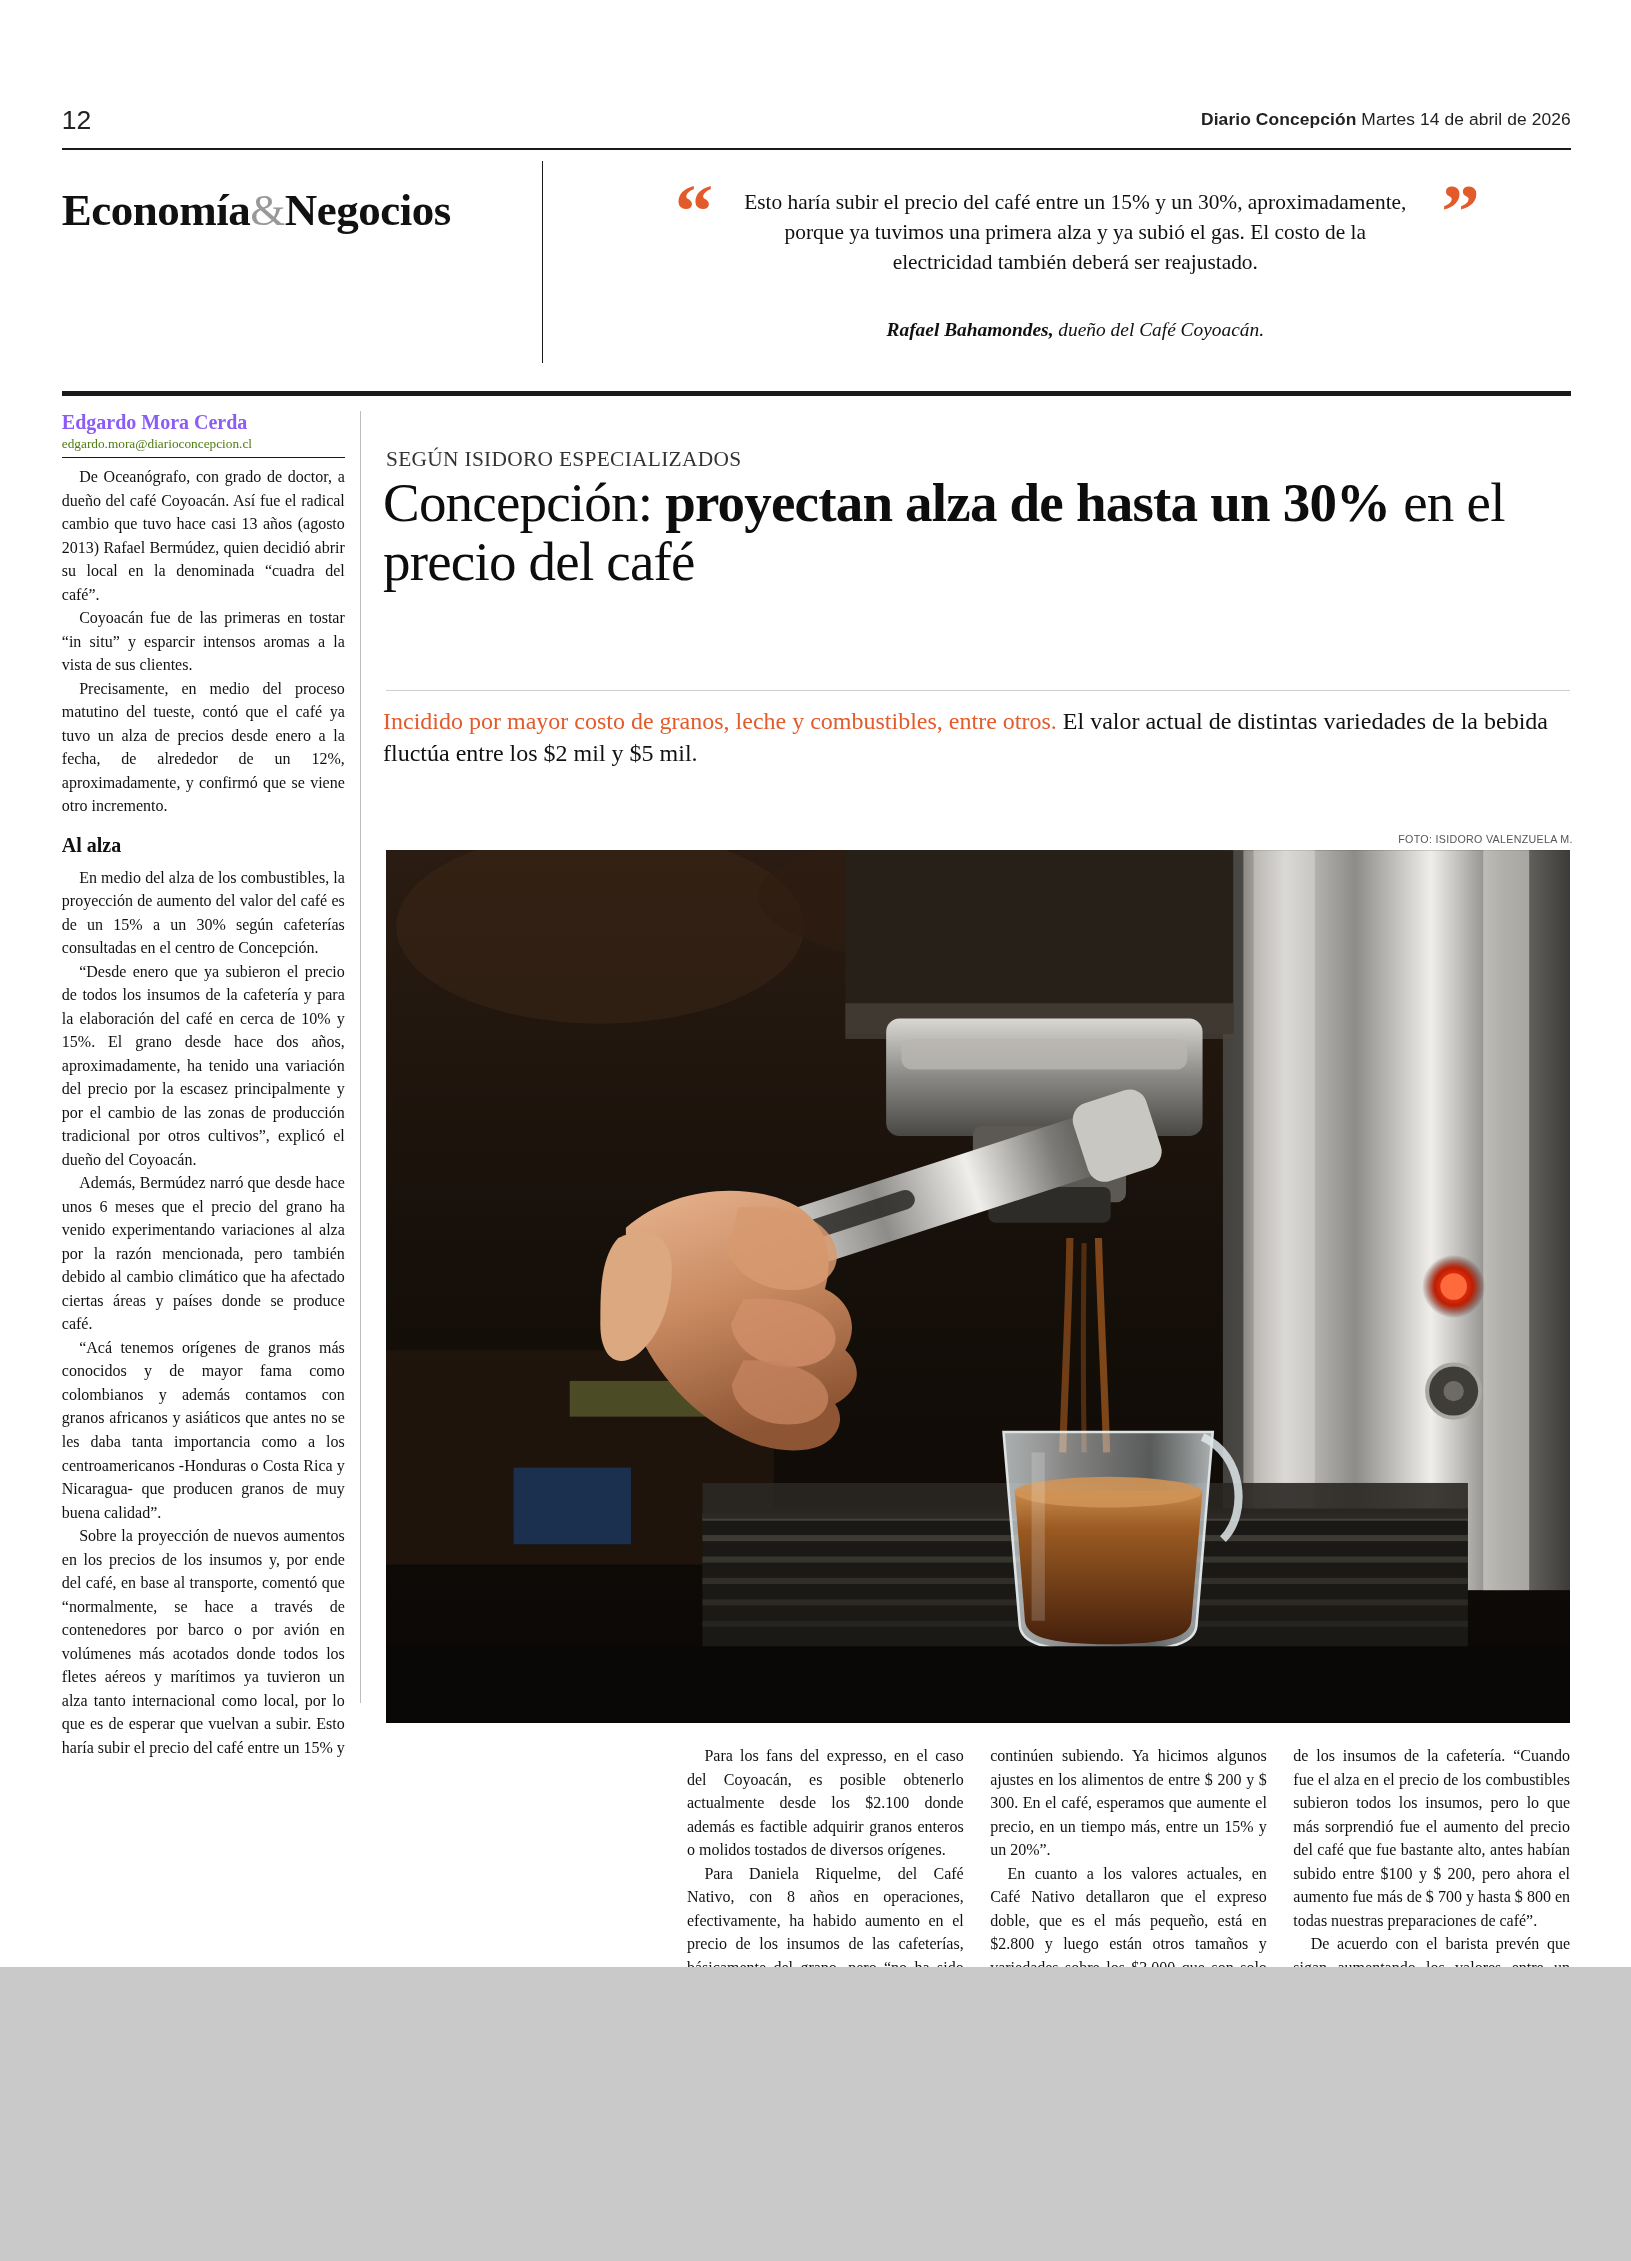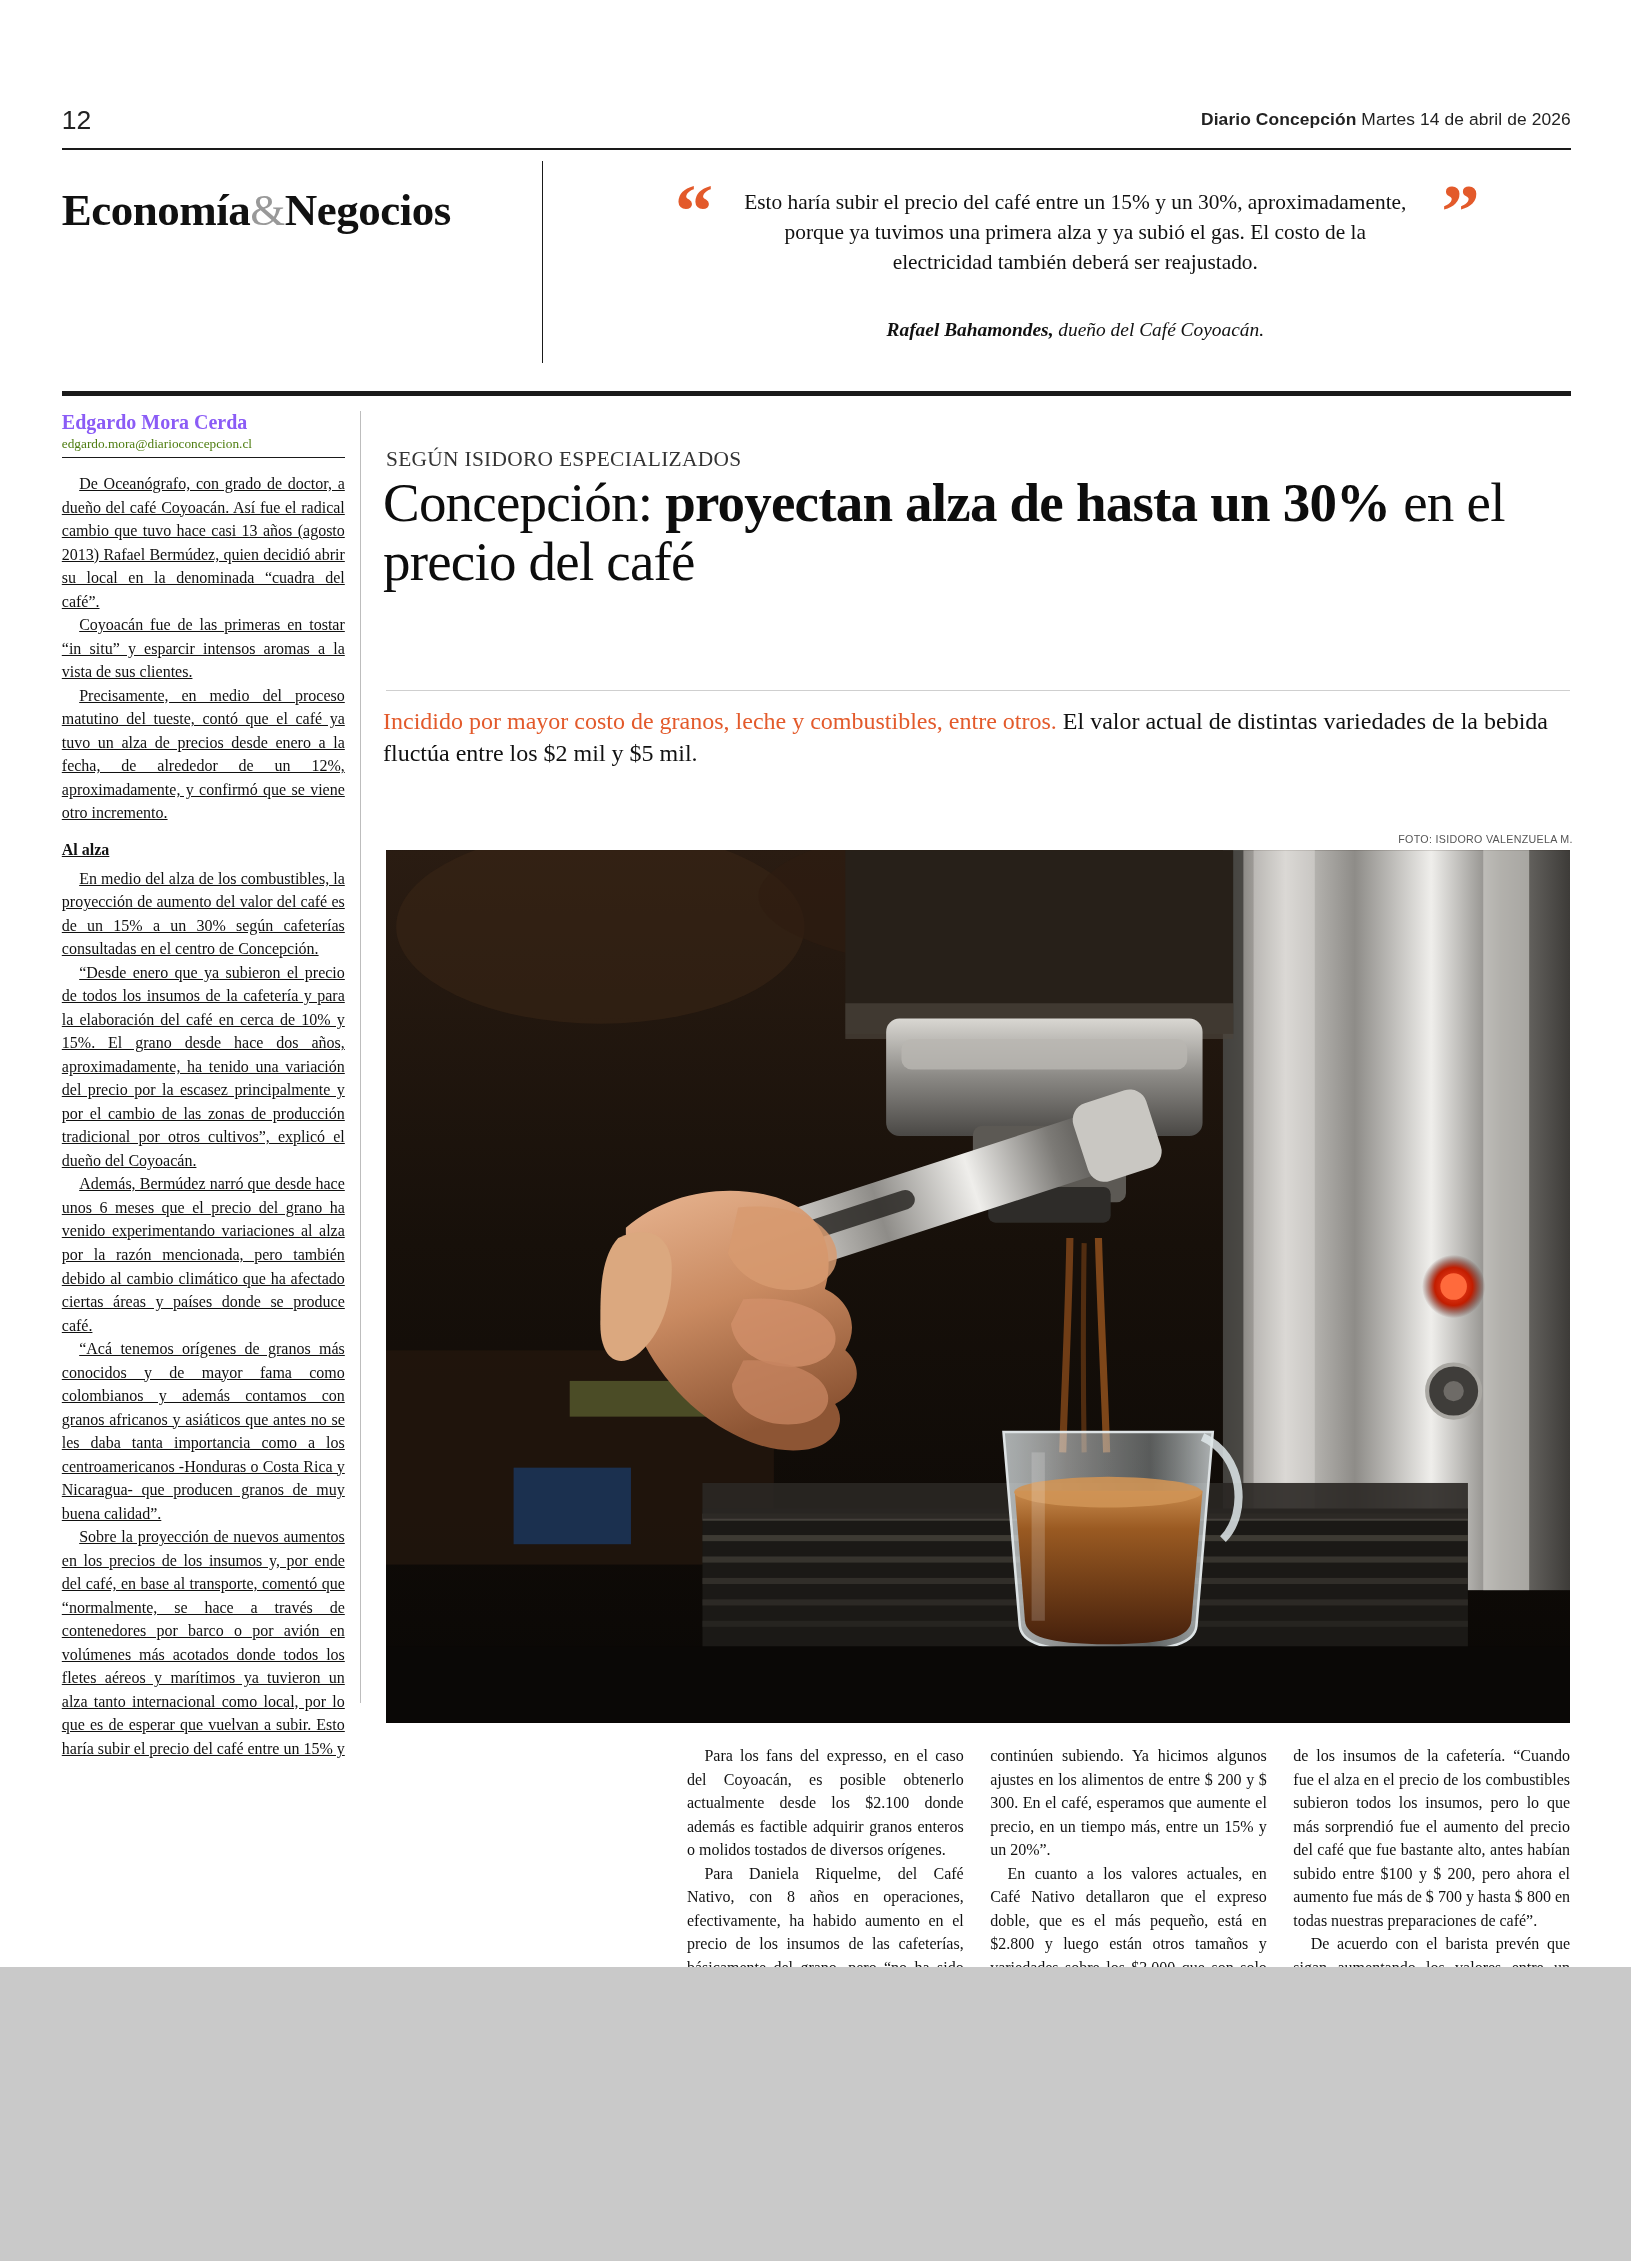--- a/index.html
+++ b/index.html
@@ -157,33 +157,32 @@
     color: #4d7c0f;
     margin-top: 2px;
   }
   .rail-rule {
     margin-top: 5.1px;
     width: 283px;
     height: 1px;
     background: #1a1a1a;
   }
   .rail-body {
-    margin-top: 14px;
+    margin-top: 7px;
     font-family: "Liberation Serif", serif;
     font-size: 16px;
     line-height: 1.47;
     color: #111;
     text-align: justify;
-    text-decoration: underline;
   }
   .rail-body p { margin: 0 0 0 0; text-indent: 17.4px; }
   .subhead {
     font-family: "Liberation Serif", serif;
     font-weight: 700;
-    font-size: 16px;
+    font-size: 20px;
     color: #111;
     margin: 13.3px 0 5.1px 0;
   }
   .vdivider {
     position: absolute;
     left: 311px;
     top: 357px;
     width: 1px;
     height: 1292px;
     background: #bdbdbd;

